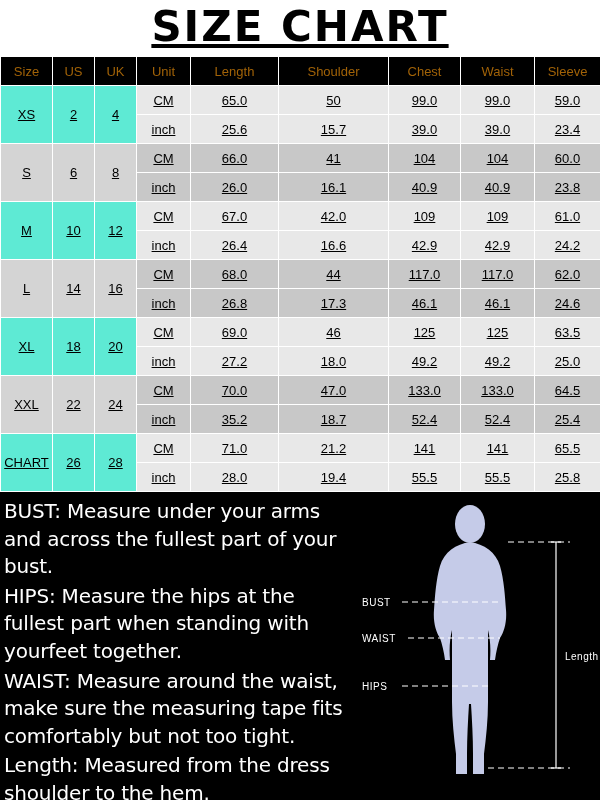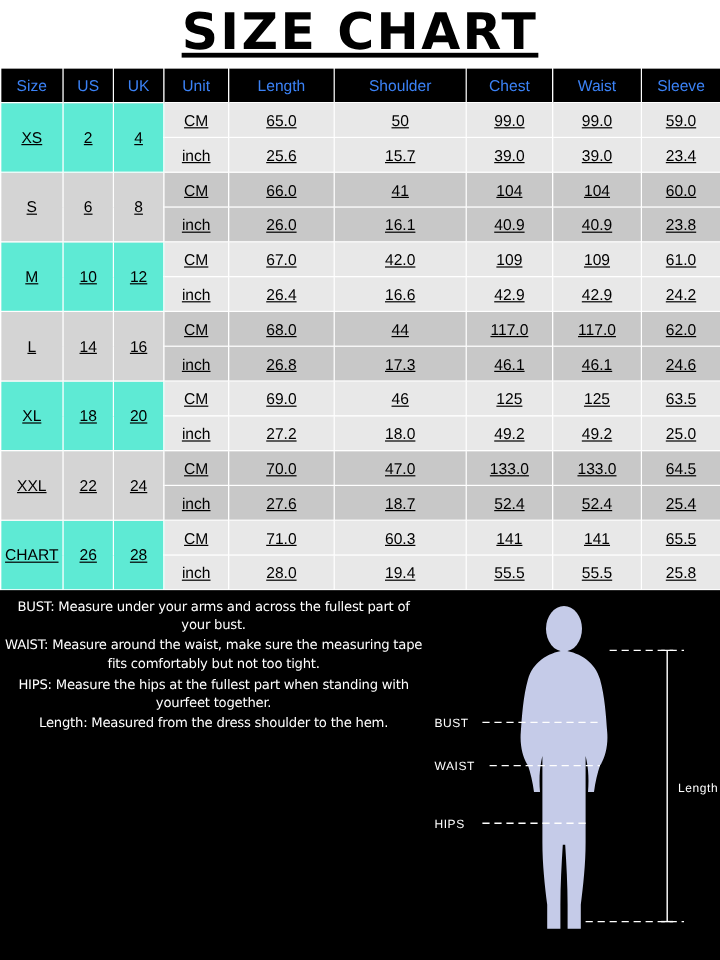--- a/index.html
+++ b/index.html
@@ -42,21 +42,21 @@
     border: 1px solid #ffffff;
     text-align: center;
     vertical-align: middle;
     font-size: 13px;
     font-weight: normal;
     padding: 0;
     height: 28px;
   }
   thead th {
     background: #000000;
-    color: #3b82f6;
+    color: #a16207;
     font-weight: bold;
     font-size: 14px;
     height: 46px;
   }
   .col-size  { width: 52px; }
   .col-us    { width: 42px; }
   .col-uk    { width: 42px; }
   .col-unit  { width: 54px; }
   .col-len   { width: 88px; }
   .col-sho   { width: 110px; }
@@ -78,25 +78,24 @@
     color: #fff;
   }
   .notes {
     width: 360px;
     background: #000000;
     padding: 6px 8px 0 4px;
     box-sizing: border-box;
   }
   .notes p {
     margin: 0 0 2px 0;
-    font-size: 11px;
+    font-size: 20px;
     line-height: 1.38;
     font-family: "DejaVu Sans", sans-serif;
     letter-spacing: -0.2px;
-    text-align: center;
   }
   .figure-pane {
     flex: 1 1 auto;
     background: #000000;
     position: relative;
   }
   .figure-pane svg { display: block; }
   .meas-label {
     font-size: 10px;
     fill: #ffffff;
@@ -244,56 +243,56 @@
         <td class="shade-g" rowspan="2">24</td>
         <td class="unit-cell shade-b">CM</td>
         <td class="shade-b">70.0</td>
         <td class="shade-b">47.0</td>
         <td class="shade-b">133.0</td>
         <td class="shade-b">133.0</td>
         <td class="shade-b">64.5</td>
       </tr>
       <tr>
         <td class="unit-cell shade-b">inch</td>
-        <td class="shade-b">27.6</td>
+        <td class="shade-b">35.2</td>
         <td class="shade-b">18.7</td>
         <td class="shade-b">52.4</td>
         <td class="shade-b">52.4</td>
         <td class="shade-b">25.4</td>
       </tr>
 
       <tr>
         <td class="size-cell shade-w" rowspan="2">CHART</td>
         <td class="shade-w" rowspan="2">26</td>
         <td class="shade-w" rowspan="2">28</td>
         <td class="unit-cell shade-a">CM</td>
         <td class="shade-a">71.0</td>
-        <td class="shade-a">60.3</td>
+        <td class="shade-a">21.2</td>
         <td class="shade-a">141</td>
         <td class="shade-a">141</td>
         <td class="shade-a">65.5</td>
       </tr>
       <tr>
         <td class="unit-cell shade-a">inch</td>
         <td class="shade-a">28.0</td>
         <td class="shade-a">19.4</td>
         <td class="shade-a">55.5</td>
         <td class="shade-a">55.5</td>
         <td class="shade-a">25.8</td>
       </tr>
 
     </tbody>
   </table>
 
   <div class="bottom">
 
     <div class="notes">
       <p>BUST: Measure under your arms and across the fullest part of your bust.</p>
+      <p>HIPS: Measure the hips at the fullest part when standing with yourfeet together.</p>
       <p>WAIST: Measure around the waist, make sure the measuring tape fits comfortably but not too tight.</p>
-      <p>HIPS: Measure the hips at the fullest part when standing with yourfeet together.</p>
       <p>Length: Measured from the dress shoulder to the hem.</p>
     </div>
 
     <div class="figure-pane">
       <svg width="240" height="298" viewBox="0 0 240 298">
 
         <g fill="#c5cbe8">
           <ellipse cx="110" cy="32" rx="15" ry="19"></ellipse>
           <path d="M110 50 C96 52 84 60 80 74 C76 88 75 104 74 118 C73 130 76 140 80 146
                    C82 152 84 160 85 168 L90 168 C89 156 90 146 92 138

